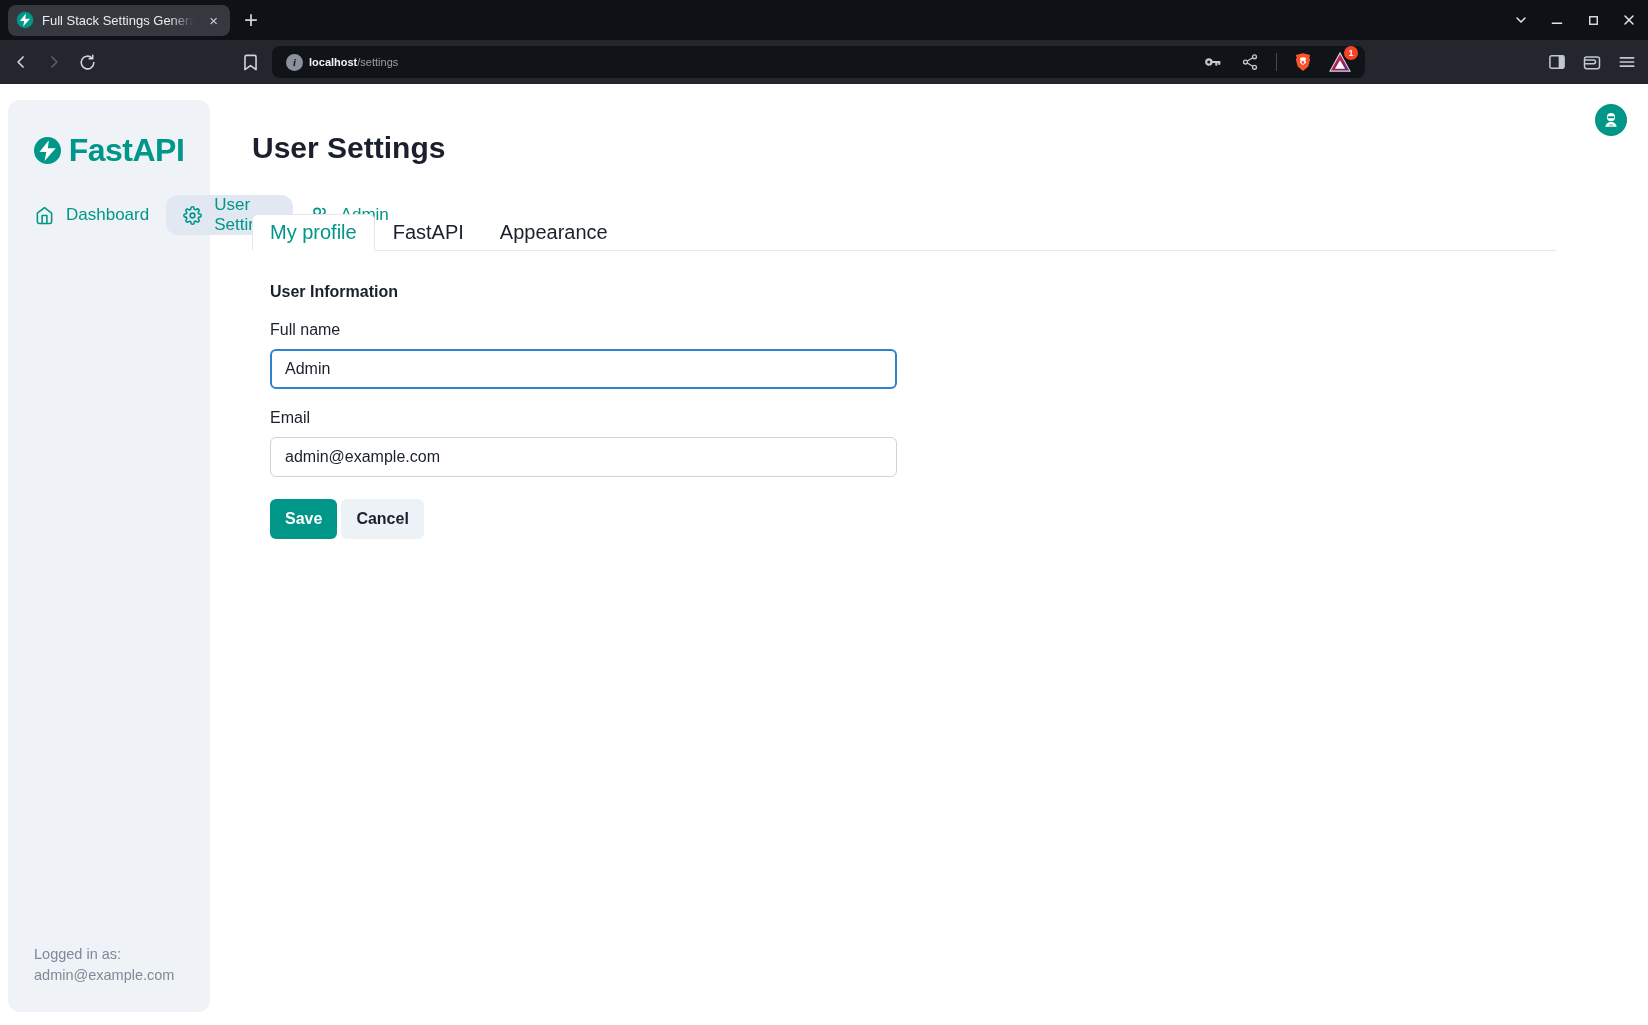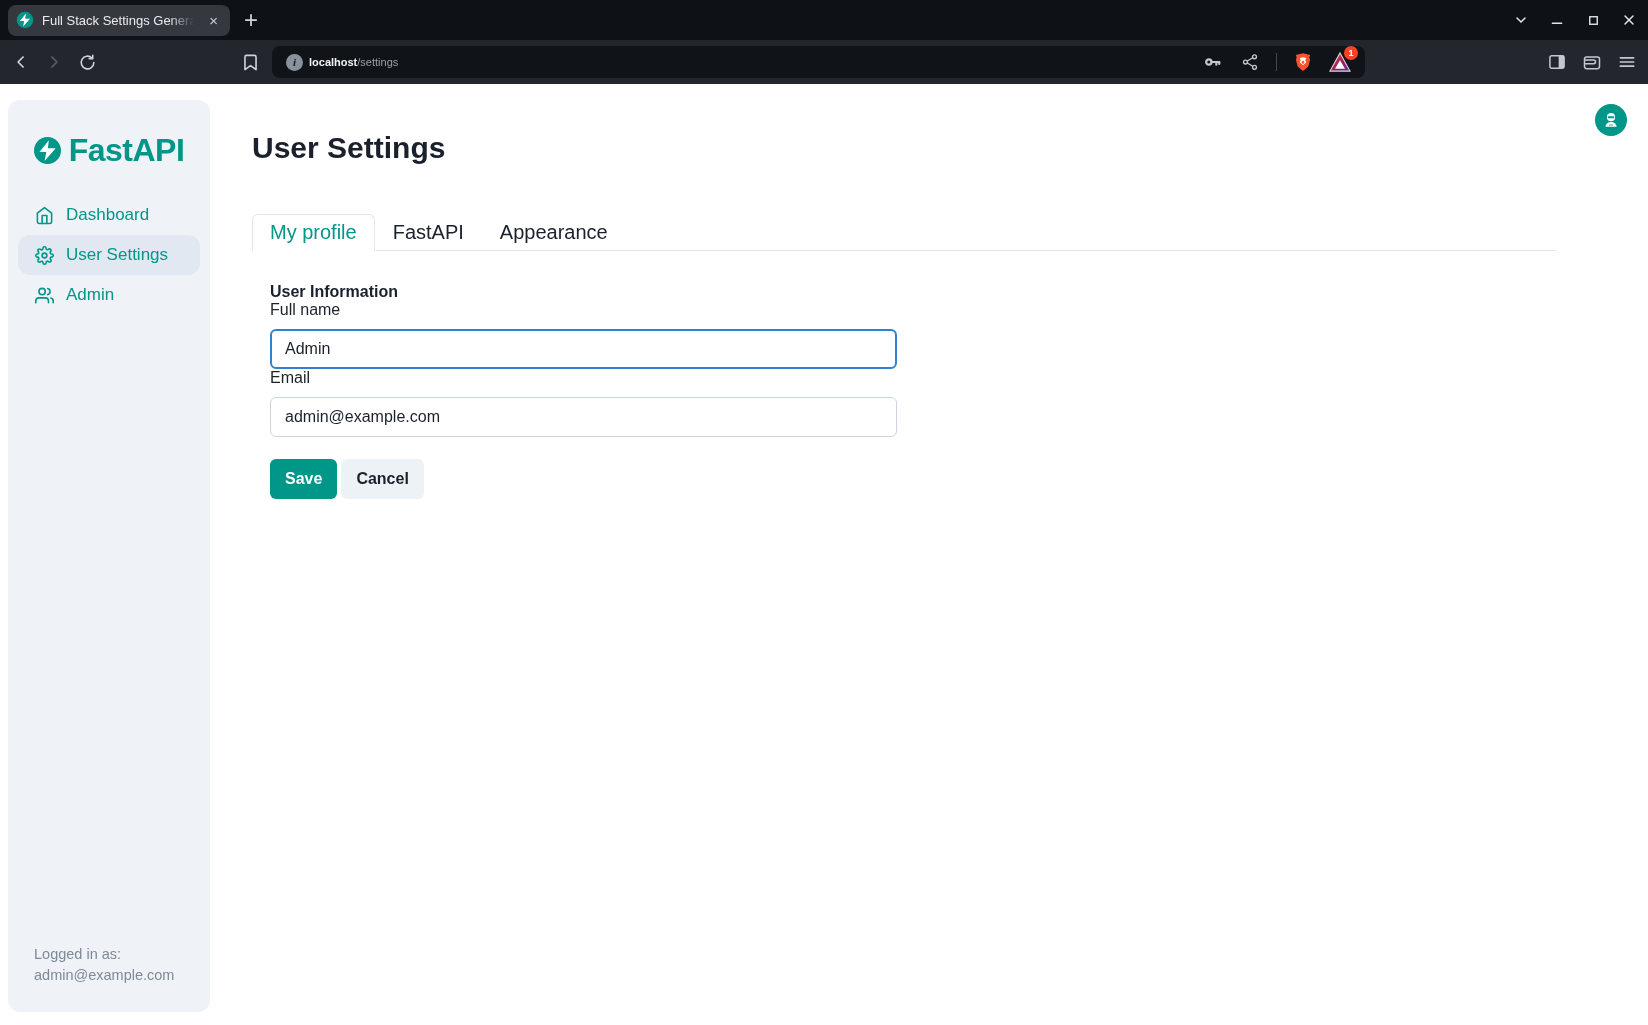--- a/index.html
+++ b/index.html
@@ -41,42 +41,42 @@
   .toolbar-right { position:absolute; right:10px; top:0; height:44px; display:flex; align-items:center; gap:13px; }
 
   
   .content { position:relative; height:941px; background:#fff; }
 
   .sidebar { position:absolute; left:8px; top:16px; width:202px; height:912px;
              background:#eff3f8; border-radius:12px; display:flex; flex-direction:column; }
   .logo-row { display:flex; align-items:center; justify-content:center; gap:8px; margin-top:32px; }
   .logo-mark { width:27px; height:27px; }
   .logo-text { color:#009688; font-size:32px; font-weight:600; letter-spacing:-0.5px; }
-  .nav { margin-top:26px; display:flex; flex-direction:column; padding:0 10px; }
+  .nav { margin-top:26px; display:flex; padding:0 10px; }
   .nav-item { height:40px; display:flex; align-items:center; gap:12px; padding:0 17px;
               color:#009688; font-size:17px; border-radius:12px; cursor:default; }
   .nav-item.active { background:#e1e8f1; }
   .nav-ic { width:19px; height:19px; display:flex; }
   .nav-ic svg { stroke:#009688; }
   .sidebar-footer { margin-top:auto; padding:0 14px 26px 26px; color:#7f8997; font-size:14.5px; line-height:21px; }
 
   .main { position:absolute; left:210px; top:0; right:0; bottom:0; padding-left:42px; }
   .avatar-btn { position:absolute; top:20px; right:21px; width:32px; height:32px; border-radius:50%;
                 background:#009688; display:flex; align-items:center; justify-content:center; cursor:default; }
   .page-title { margin-top:46px; font-size:30px; font-weight:700; color:#1a202c; line-height:36px; }
 
   .tabs { margin-top:48px; margin-right:92px; display:flex; border-bottom:1px solid #e2e8f0; }
   .tab-item { height:37px; padding:12px 17px; display:flex; align-items:center; font-size:20px; color:#1a202c;
               border:1px solid transparent; margin-bottom:-1px; cursor:default;
               border-top-left-radius:6px; border-top-right-radius:6px;text-align:center; }
   .tab-item.active { color:#009688; border-color:#e2e8f0; border-bottom-color:#fff; background:#fff; }
 
   .panel { padding:32px 4px 0 18px; }
   .section-title { font-size:16px; font-weight:700; color:#1a202c; }
-  .field-label { font-size:16px; color:#1a202c; }
+  .field-label { margin-top:20px; font-size:16px; color:#1a202c; }
   .text-input { display:block; margin-top:10px; width:627px; height:40px; border:1px solid #cbd5e0;
                 border-radius:6px; padding:0 14px; font-size:16px; color:#1a202c; background:#fff; outline:none;
                 font-family:"Liberation Sans","DejaVu Sans",sans-serif; }
   .text-input.focused { border:2px solid #3182ce; padding:0 13px; }
   .btn-row { margin-top:22px; display:flex; gap:4px; }
   .btn { height:40px; border:none; border-radius:6px; font-size:16px; font-weight:700; padding:0 15px;
          cursor:default; font-family:"Liberation Sans","DejaVu Sans",sans-serif; }
   .btn-save { background:#009688; color:#fff; }
   .btn-cancel { background:#edf2f7; color:#1a202c; }
 </style>

